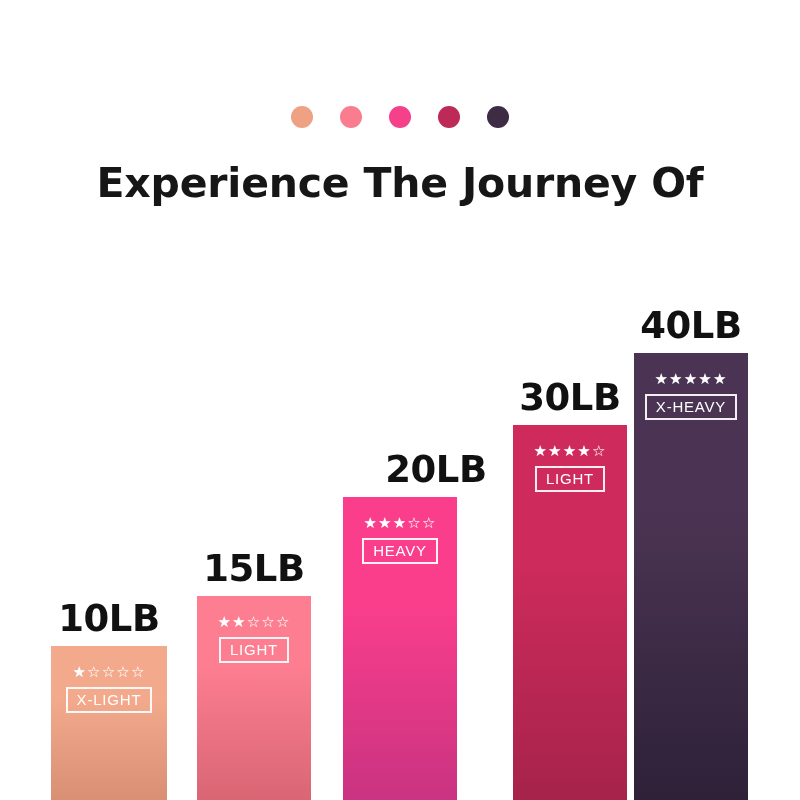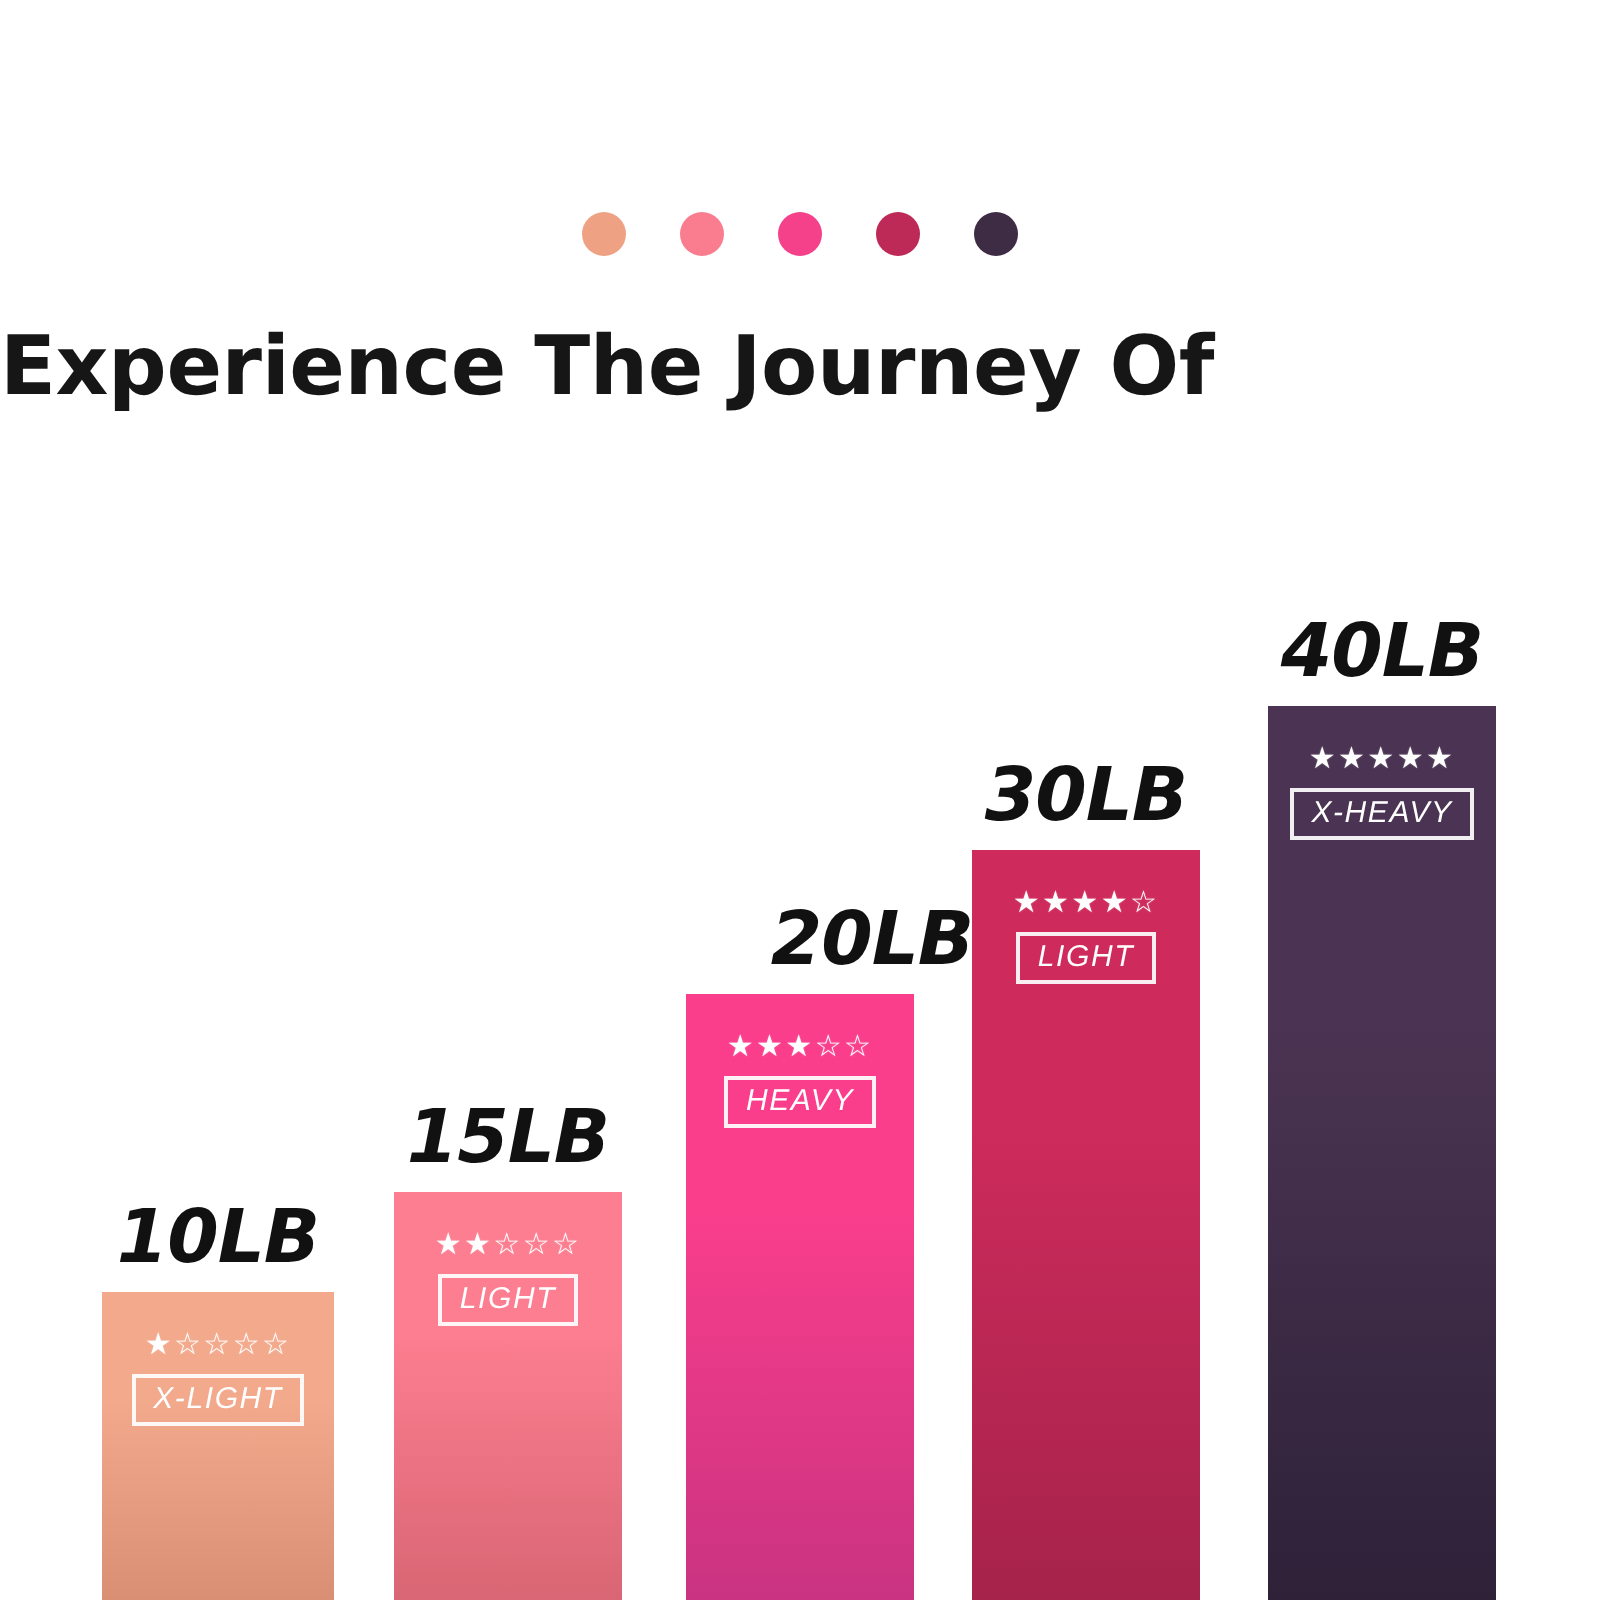--- a/index.html
+++ b/index.html
@@ -39,21 +39,21 @@
     border-radius: 50%;
     display: block;
   }
 
   
   .headline {
     position: absolute;
     top: 148px;
     left: 0;
     width: 800px;
-    text-align: left;
+    text-align: center;
     color: #161616;
     font-family: "DejaVu Sans", "Liberation Sans", sans-serif;
     font-weight: bold;
     font-size: 41px;
     line-height: 70px;
     letter-spacing: -0.2px;
   }
   .headline .line {
     display: block;
     white-space: nowrap;
@@ -63,21 +63,20 @@
   .chart {
     position: absolute;
     left: 0;
     top: 0;
     width: 800px;
     height: 800px;
   }
   .bar-group {
     position: absolute;
     bottom: 0;
-    font-style: italic;
   }
   .bar {
     position: relative;
     width: 100%;
     height: 100%;
     box-sizing: border-box;
     overflow: hidden;
   }
   .bar-inner {
     position: absolute;
@@ -163,21 +162,21 @@
       </div>
       <div class="bar-group" style="left: 343px; width: 114px; height: 303px;">
         <div class="weight-label" style="top: -46px; margin-left: 36px;">20LB</div>
         <div class="bar" style="background: linear-gradient(rgb(250, 62, 140) 0%, rgb(250, 62, 140) 35%, rgb(201, 51, 129) 100%);">
           <div class="bar-inner">
             <div class="stars">★★★☆☆</div>
             <div class="level-box">HEAVY</div>
           </div>
         </div>
       </div>
-      <div class="bar-group" style="left: 486px; width: 114px; height: 375px;">
+      <div class="bar-group" style="left: 513px; width: 114px; height: 375px;">
         <div class="weight-label" style="top: -46px;">30LB</div>
         <div class="bar" style="background: linear-gradient(rgb(206, 43, 92) 0%, rgb(206, 43, 92) 35%, rgb(166, 35, 75) 100%);">
           <div class="bar-inner">
             <div class="stars">★★★★☆</div>
             <div class="level-box">LIGHT</div>
           </div>
         </div>
       </div>
       <div class="bar-group" style="left: 634px; width: 114px; height: 447px;">
         <div class="weight-label" style="top: -46px;">40LB</div>

